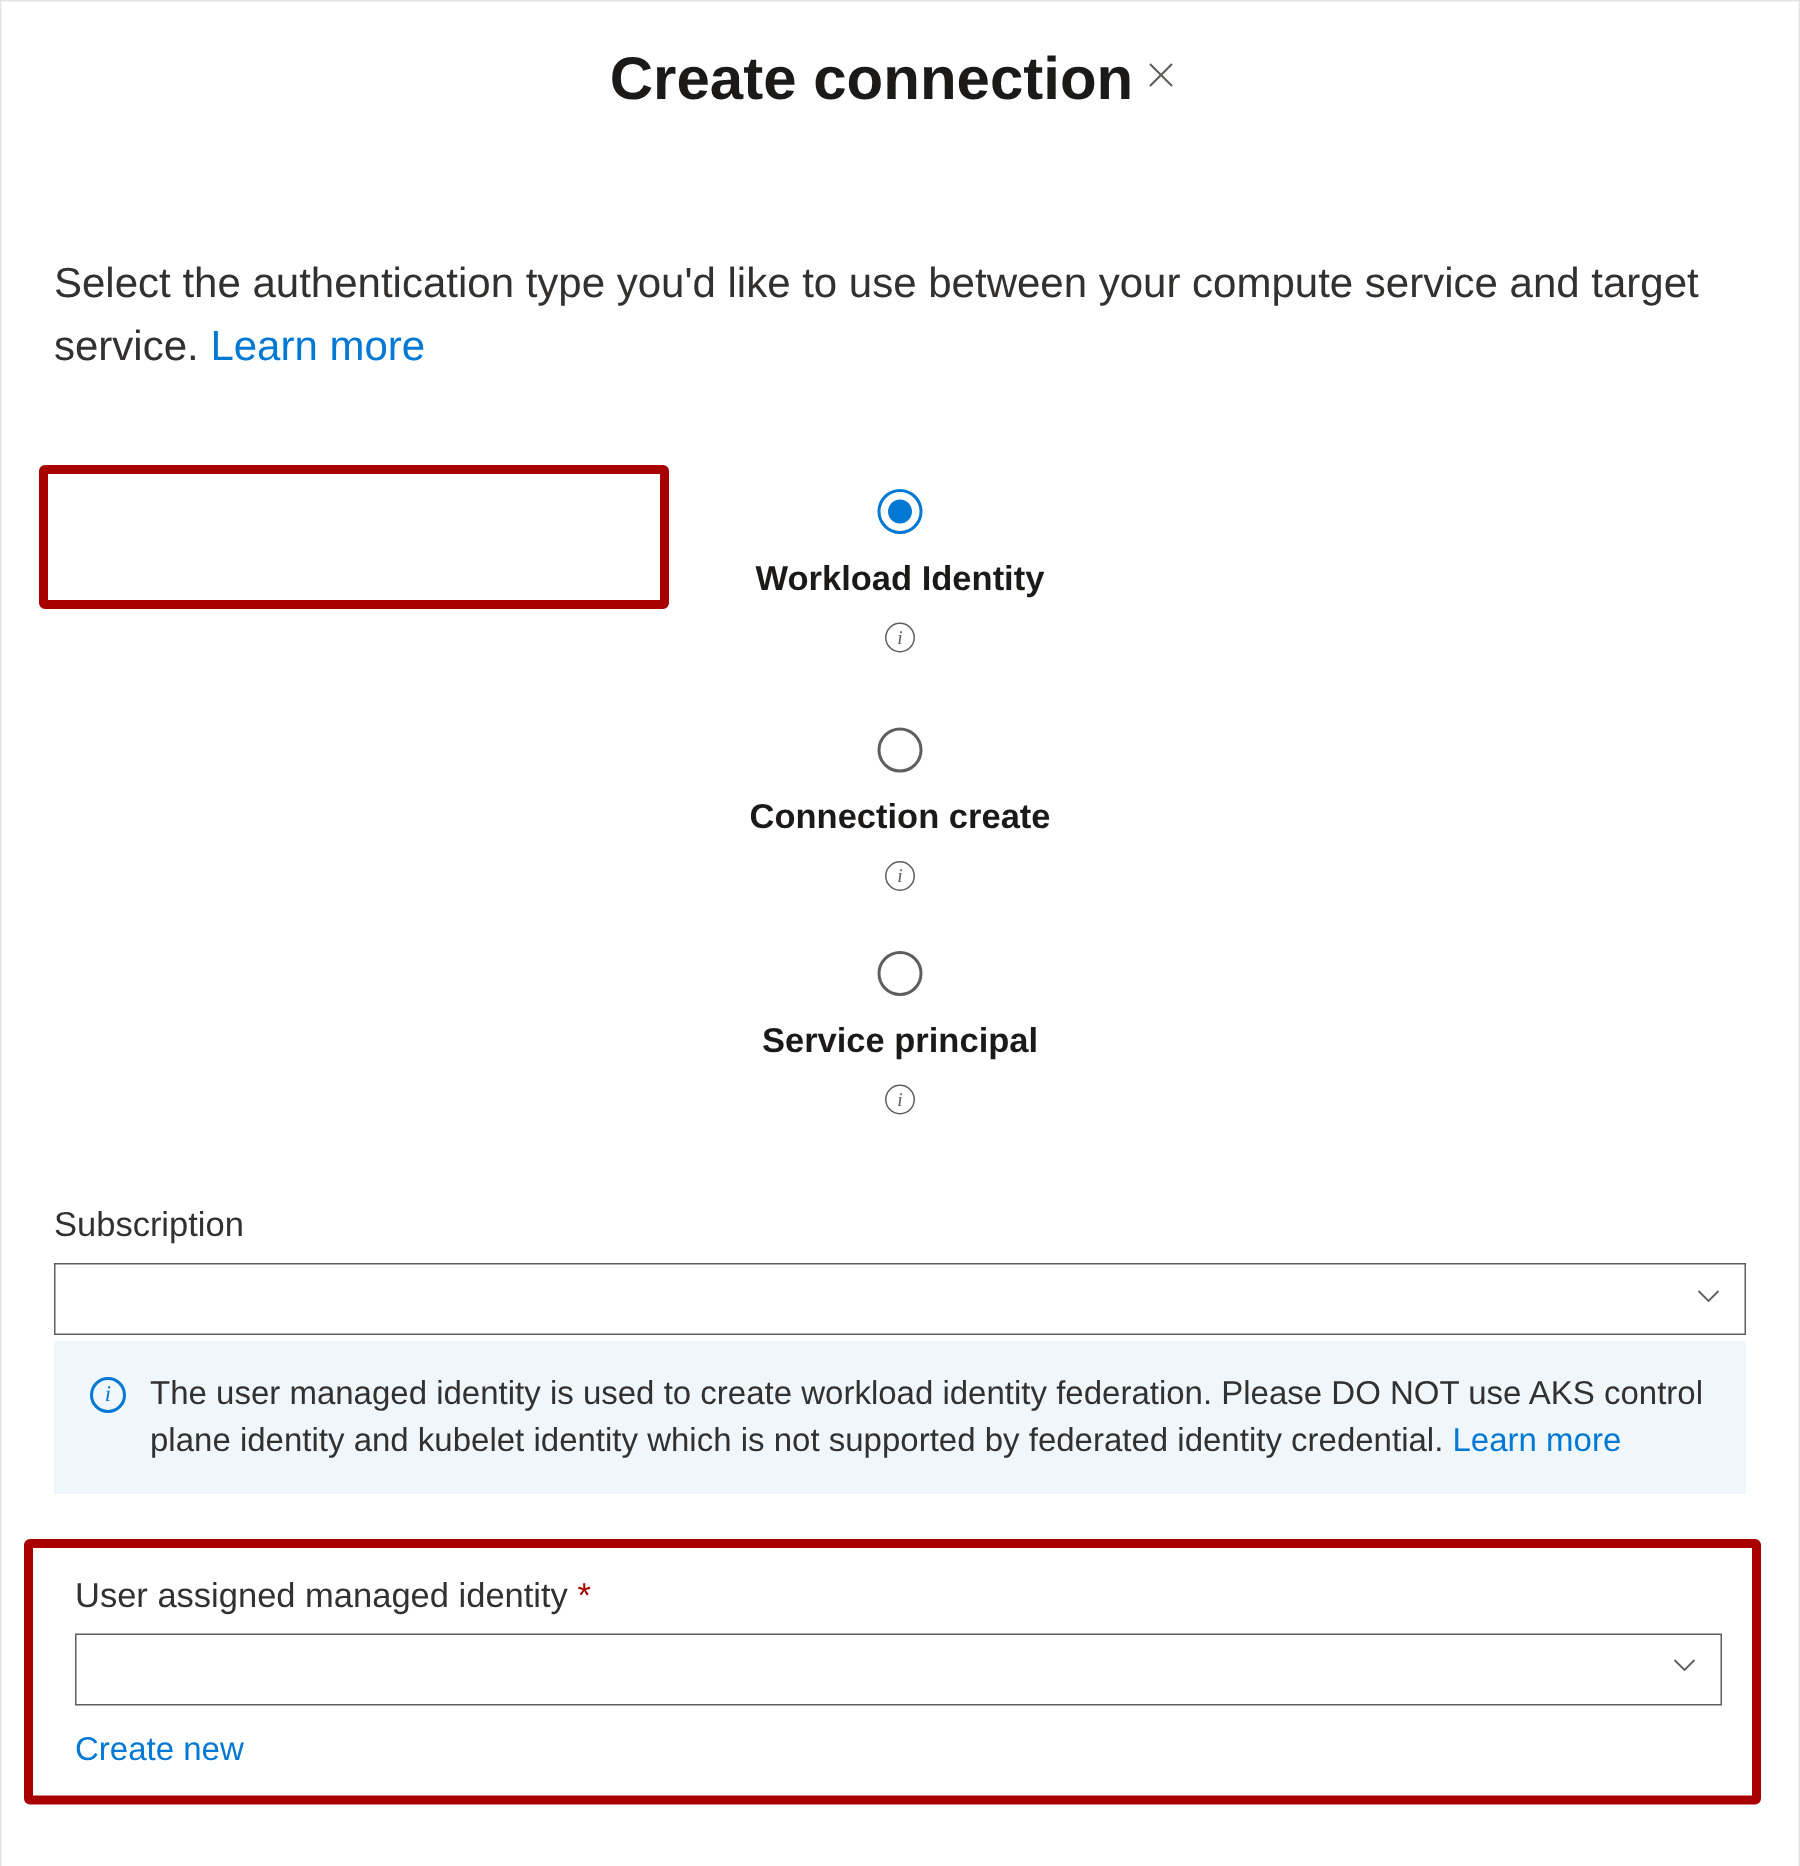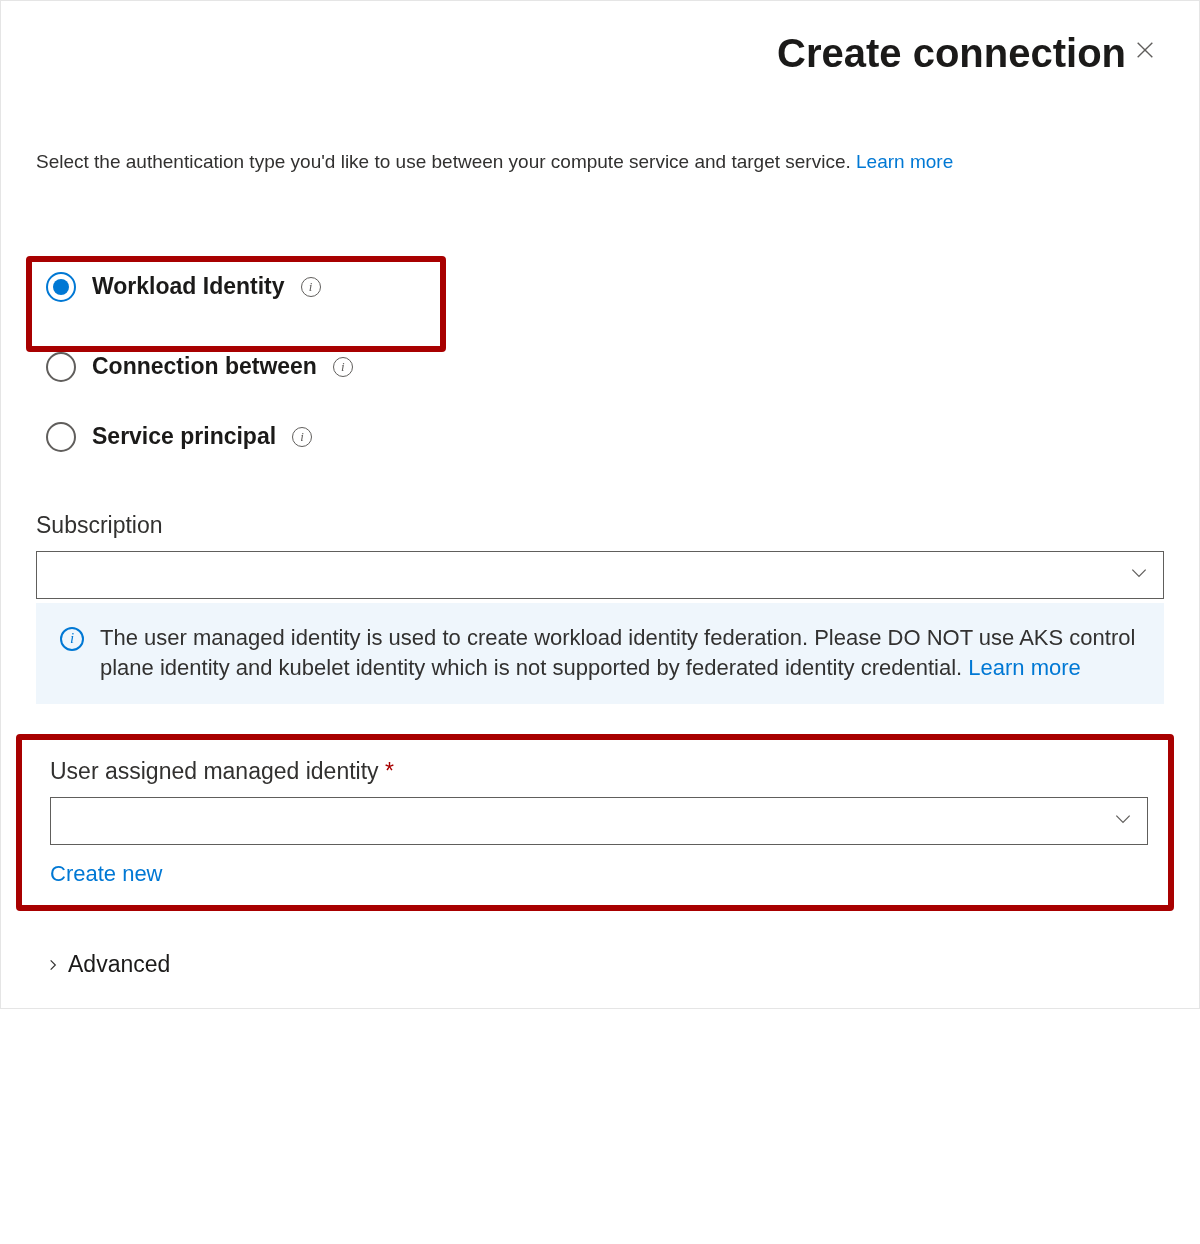--- a/index.html
+++ b/index.html
@@ -9,23 +9,23 @@
       color: #323130;
       width: 1200px;
       padding: 0;
     }
     .blade {
       padding: 30px 35px;
       border: 1px solid #e5e5e5;
     }
     .header {
       display: flex;
-      justify-content: flex-end;
+      justify-content: center;
       align-items: flex-start;
-      margin-bottom: 72px;
+      margin-bottom: 92px;
     }
     .title {
       font-size: 40px;
       font-weight: 600;
       color: #1b1a19;
     }
     .close-btn {
       background: none;
       border: none;
       cursor: pointer;
@@ -47,39 +47,40 @@
       cursor: pointer;
       border-bottom: 4px solid transparent;
       font-weight: 400;
     }
     .tab.active {
       font-weight: 600;
       border-bottom-color: #0078d4;
     }
 
     .description {
-      font-size: 19px;
-      color: #323130;
-      margin-bottom: 75px;
+      font-size: 28px;
+      color: #323130;
+      margin-bottom: 54px;
       line-height: 1.5;
     }
     .link {
       color: #0078d4;
       cursor: pointer;
     }
 
     .radio-group {
       margin-bottom: 40px;
     }
     .radio-item {
       display: flex;
       align-items: center;
       gap: 16px;
       padding: 20px 10px;
       position: relative;
+      flex-direction: column;
     }
     .radio-outline-highlight {
       border: 6px solid #a80000;
       border-radius: 4px;
       position: absolute;
       top: 4px; left: -10px;
       width: 420px; height: 96px;
       pointer-events: none;
     }
     .radio-circle {
@@ -219,21 +220,21 @@
       <div class="radio-outline-highlight"></div>
       <span class="radio-circle checked">
         <span class="radio-dot"></span>
       </span>
       <span class="radio-label">Workload Identity</span>
       <span class="info-icon-wrap">i</span>
     </div>
 
     <div class="radio-item">
       <span class="radio-circle"></span>
-      <span class="radio-label">Connection between</span>
+      <span class="radio-label">Connection create</span>
       <span class="info-icon-wrap">i</span>
     </div>
 
     <div class="radio-item">
       <span class="radio-circle"></span>
       <span class="radio-label">Service principal</span>
       <span class="info-icon-wrap">i</span>
     </div>
 
   </div>

